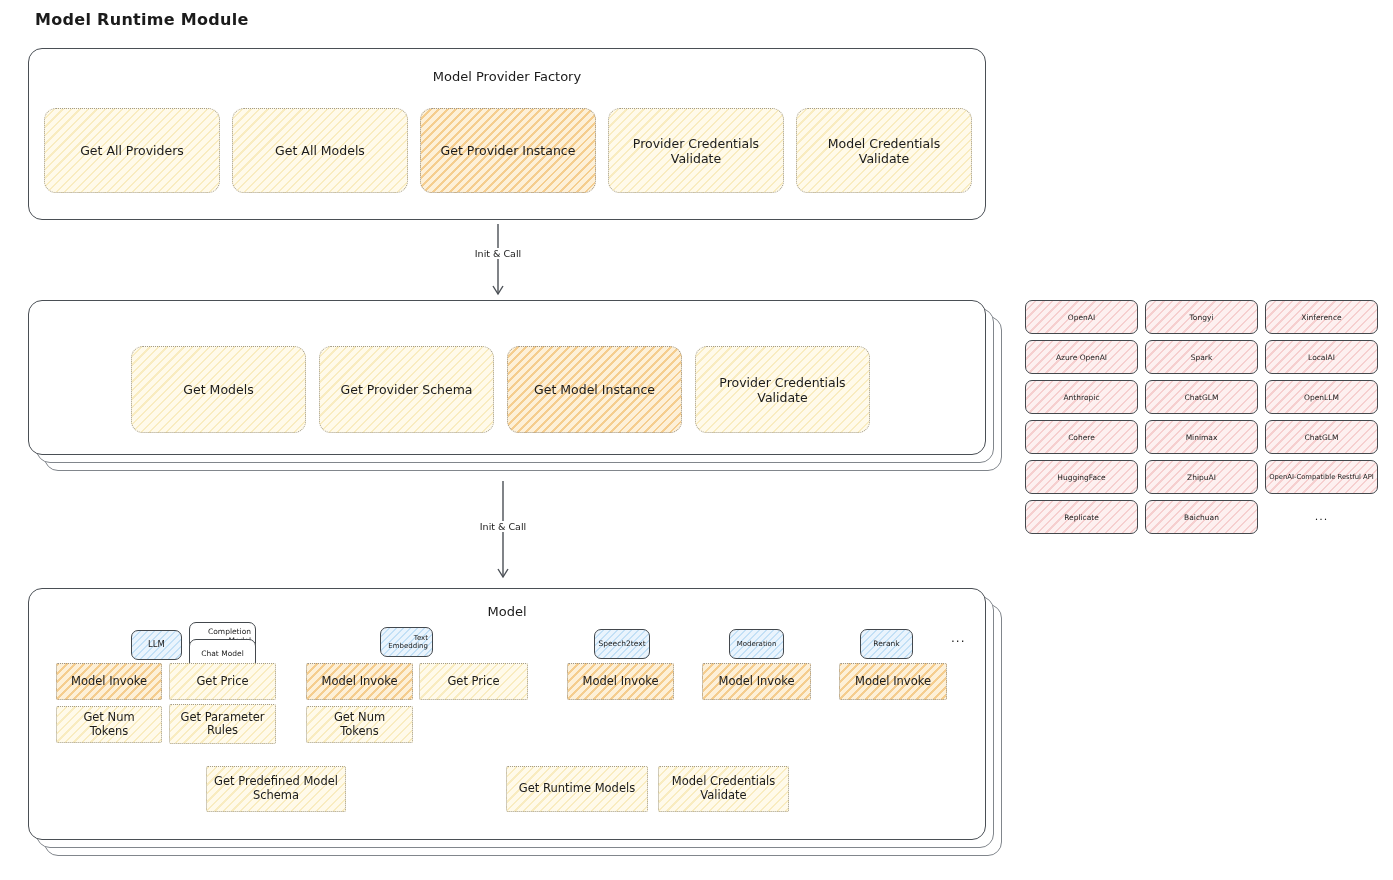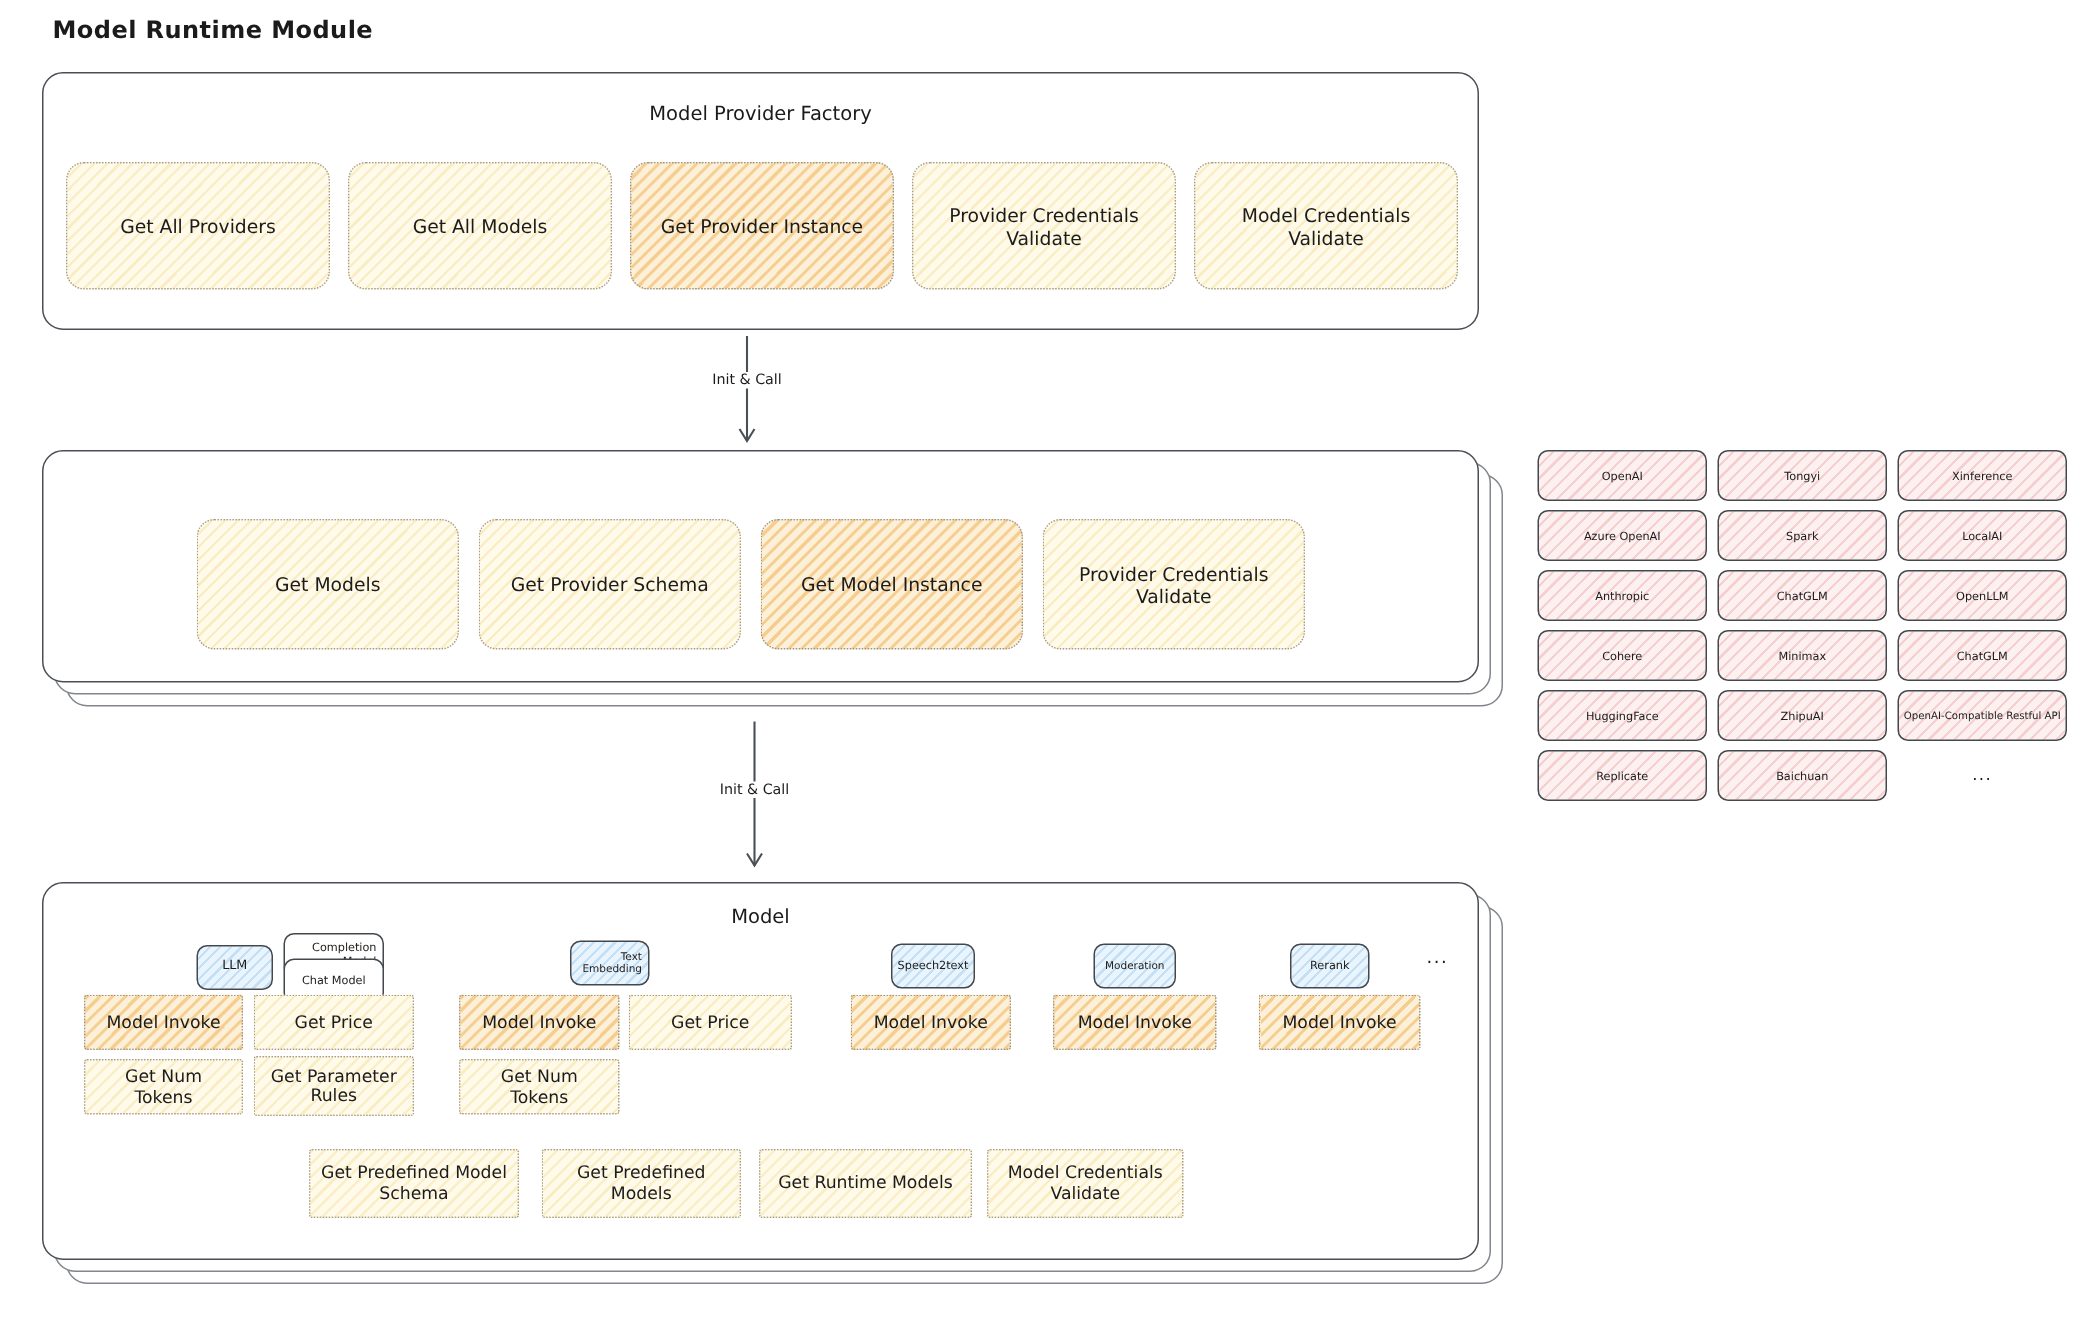--- a/index.html
+++ b/index.html
@@ -135,18 +135,17 @@
     <div class="node yellow model-op" style="left:390px;top:74px;width:109px;">Get Price</div>
     <div class="node orange model-op" style="left:538px;top:74px;width:107px;">Model Invoke</div>
     <div class="node orange model-op" style="left:673px;top:74px;width:109px;">Model Invoke</div>
     <div class="node orange model-op" style="left:810px;top:74px;width:108px;">Model Invoke</div>
 
     <div class="node yellow model-op" style="left:27px;top:117px;width:106px;">Get Num Tokens</div>
     <div class="node yellow model-op tall" style="left:140px;top:115px;width:107px;">Get Parameter Rules</div>
     <div class="node yellow model-op" style="left:277px;top:117px;width:107px;">Get Num Tokens</div>
 
     <div class="node yellow model-bottom" style="left:177px;top:177px;width:140px;">Get Predefined Model Schema</div>
-    <div class="node yellow model-bottom" style="left:332px;top:177px;width:133px;">Get Predefined Models</div>
     <div class="node yellow model-bottom" style="left:477px;top:177px;width:142px;">Get Runtime Models</div>
     <div class="node yellow model-bottom" style="left:629px;top:177px;width:131px;">Model Credentials Validate</div>
   </div>
 
 </div>
 
 </body></html>

